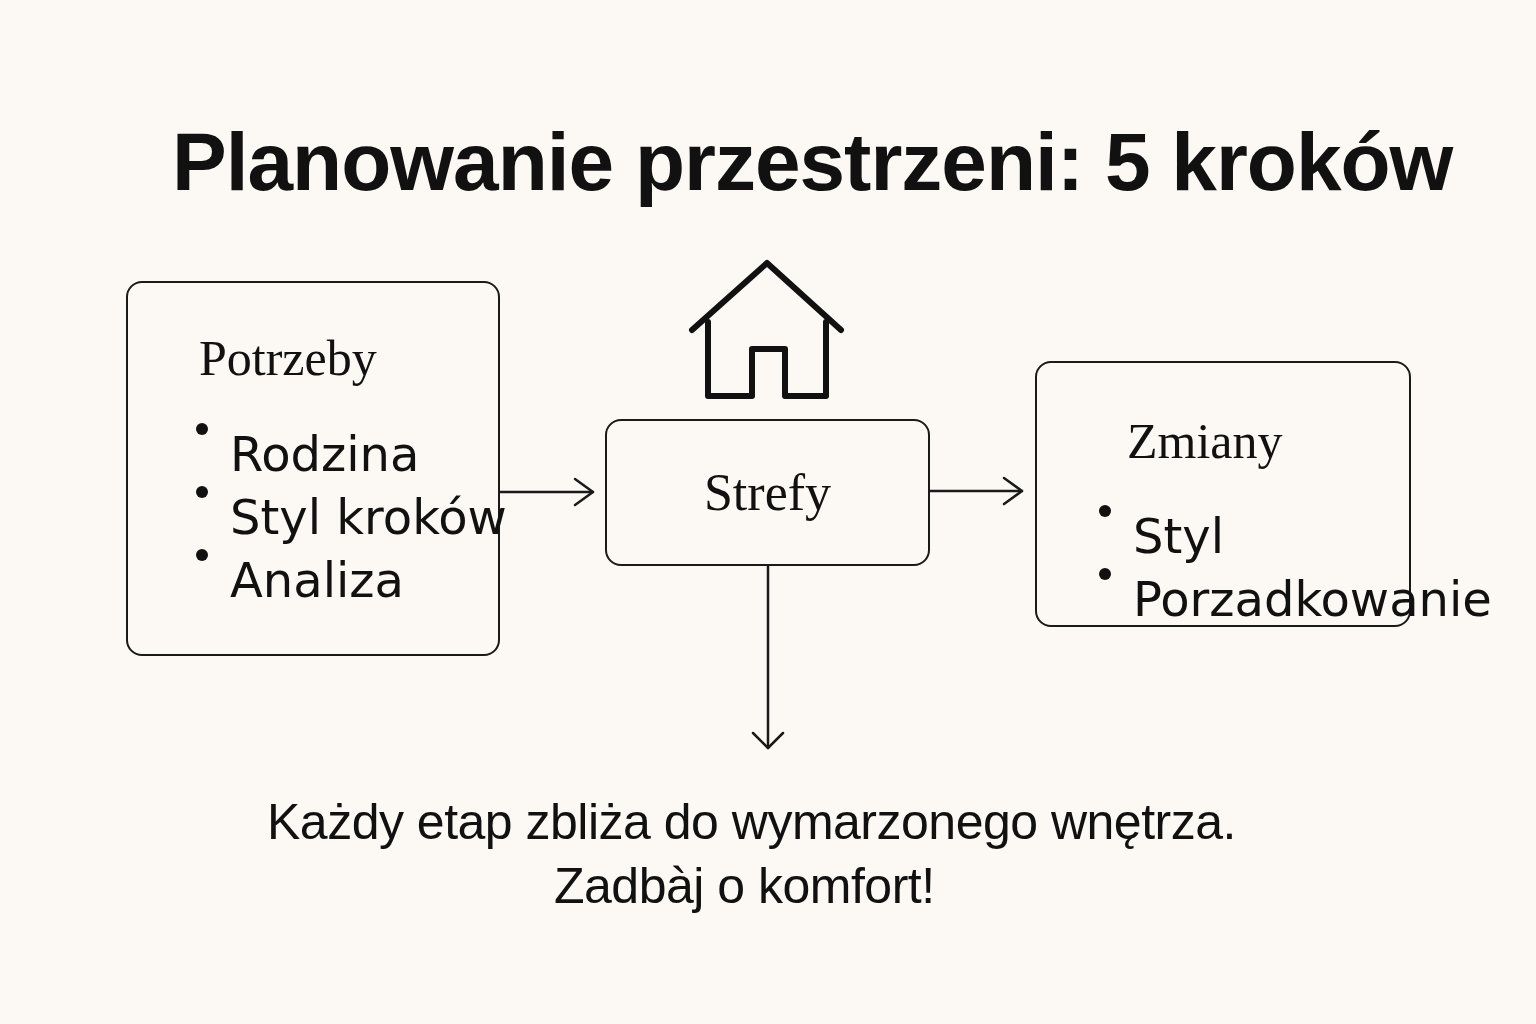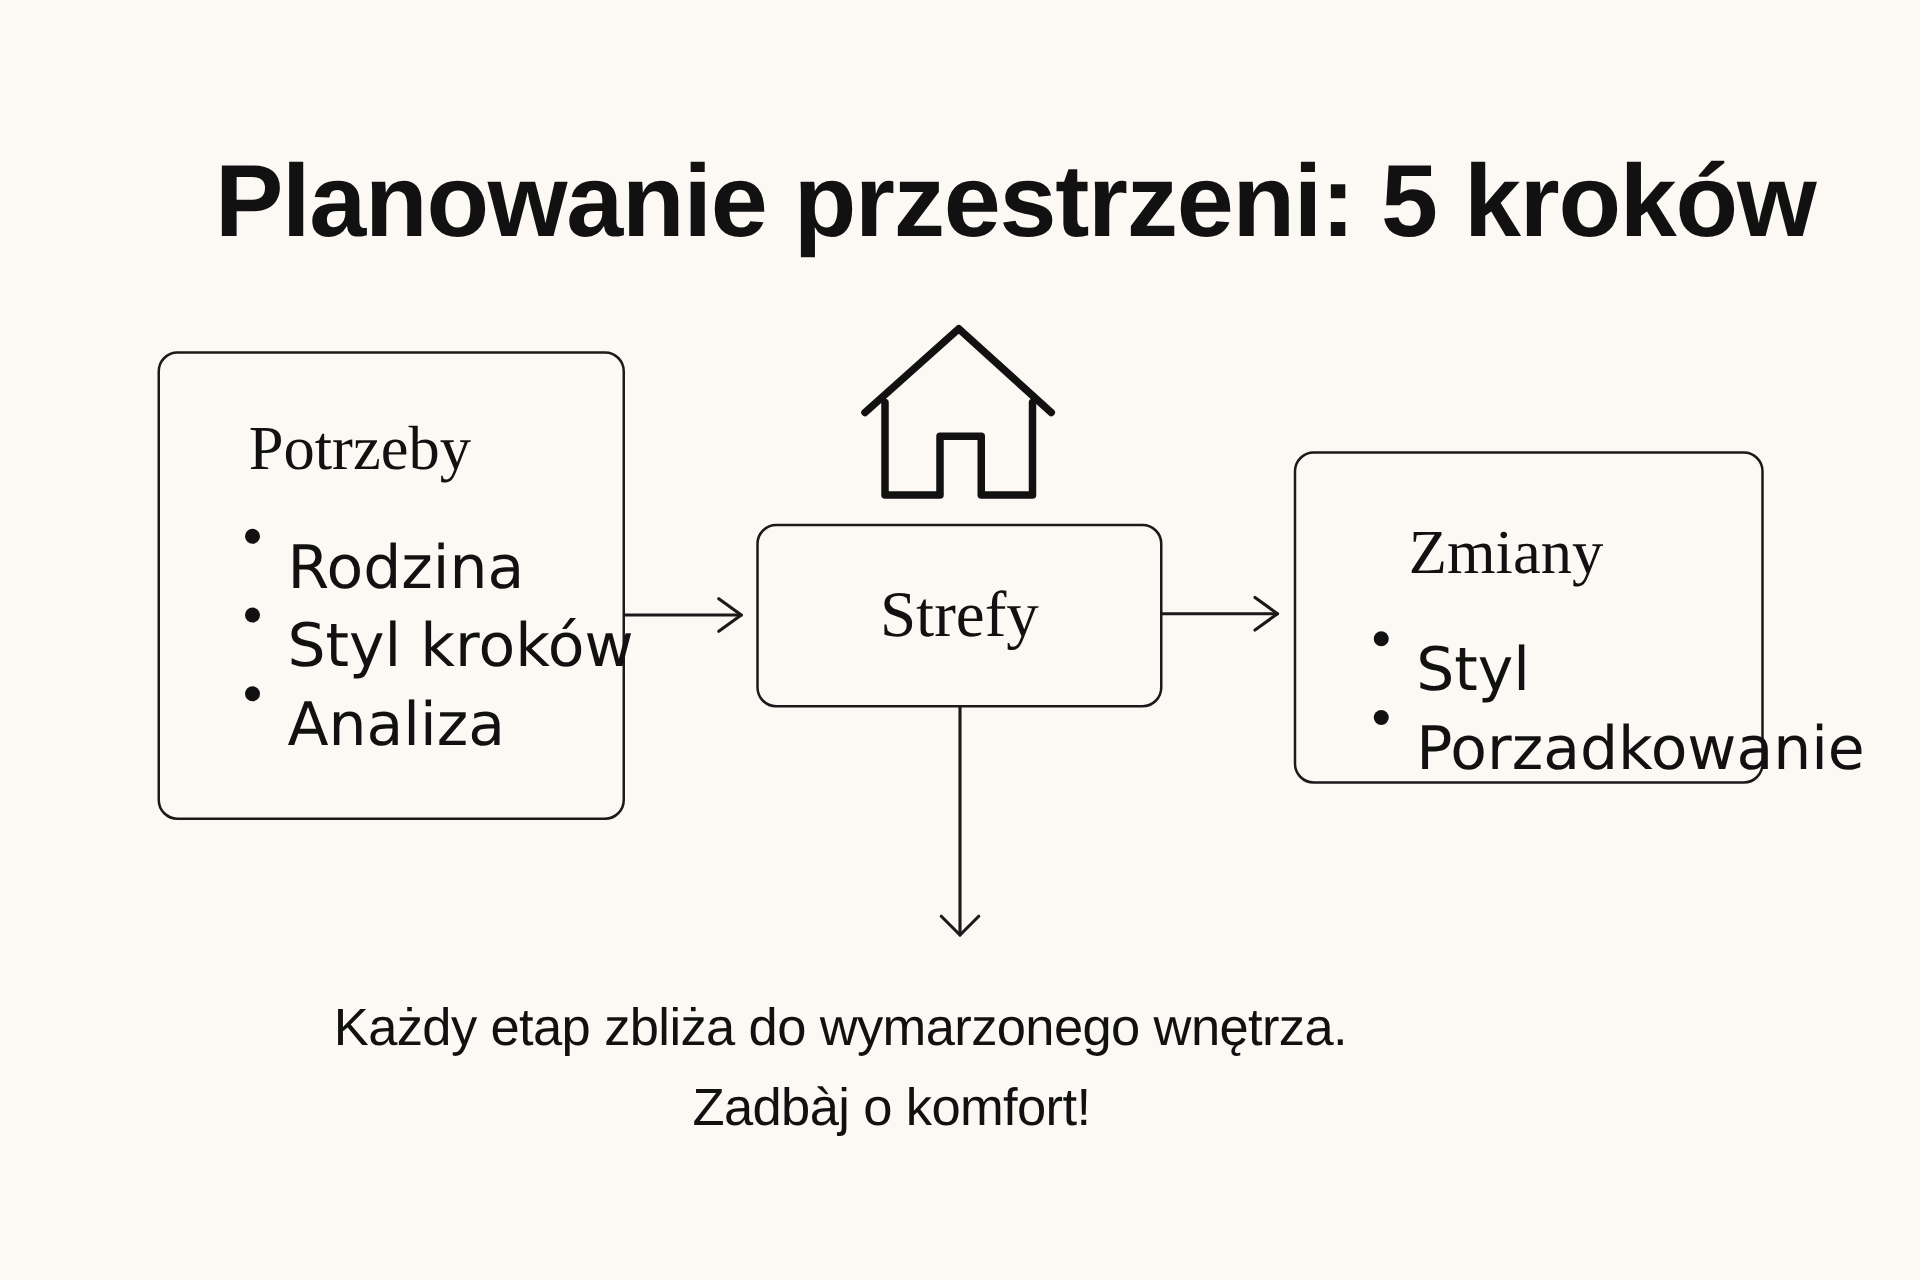--- a/index.html
+++ b/index.html
@@ -103,21 +103,21 @@
       height: 12px;
       border-radius: 50%;
       background: #111111;
       margin-right: 22px;
       flex-shrink: 0;
     }
     .bottom-line {
       position: absolute;
       left: 0;
       width: 1536px;
-      font-size: 42px;
+      font-size: 50px;
       line-height: 50px;
       white-space: nowrap;
       letter-spacing: -0.5px;
     }
     .bottom-line-1 {
       left: 267px;
       width: auto;
       top: 797px;
     }
     .bottom-line-2 {

